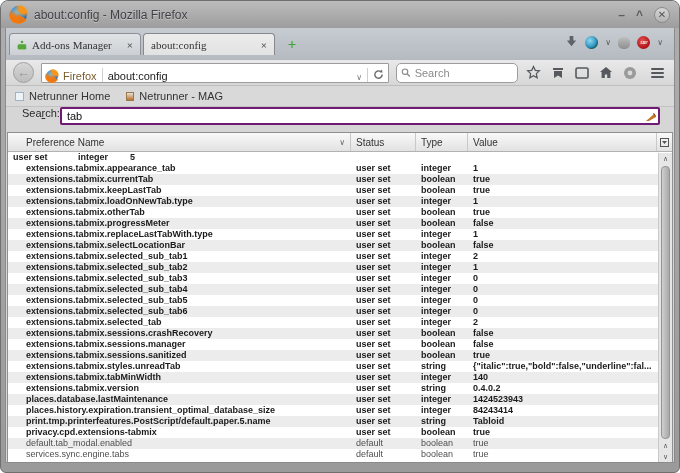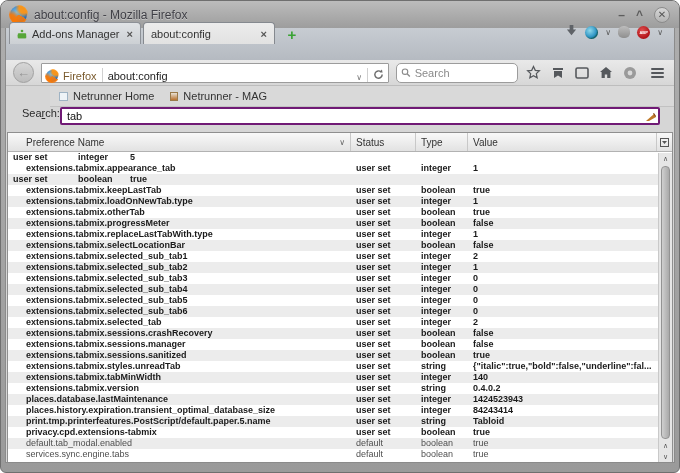--- a/index.html
+++ b/index.html
@@ -23,21 +23,21 @@
       radial-gradient(circle at 78% 18%, rgba(255,150,20,.95) 0 22%, transparent 40%),
       radial-gradient(circle at 12% 72%, rgba(255,120,0,.9) 0 18%, transparent 42%),
       conic-gradient(from 120deg, rgba(255,120,0,.85) 0 90deg, transparent 120deg 360deg); }
   .fx-mini { width:12px; height:12px; }
   .fx-mini::after { inset:-1px; }
 
   
   .content { position:absolute; left:4px; right:4px; top:27px; bottom:9px; display:flex; flex-direction:column; background:#d6d6d6; border:1px solid #8b8b8b; border-top:none; }
 
   
-  .tabbar { height:25px; background:linear-gradient(#c7ccd2,#b5bac1); display:flex; align-items:flex-end; padding:16px 3px; }
+  .tabbar { height:25px; background:linear-gradient(#c7ccd2,#b5bac1); display:flex; align-items:center; padding:16px 3px;font-family:Liberation Serif, serif; }
   .tab { height:22px; width:132px; display:flex; align-items:center; gap:5px; padding:0 7px; margin-right:2px;
     border:1px solid #8d9197; border-bottom:none; border-radius:4px 4px 0 0;
     background:linear-gradient(#e0e3e6,#ccd0d4); font-size:11px; color:#333; }
   .tab.active { background:linear-gradient(#ececec,#e2e2e2); border-color:#85898f; }
   .tab-title { overflow:hidden; white-space:nowrap; flex:1; }
   .tab-close { color:#555; font-size:11px; font-weight:bold; }
   .newtab-btn { width:26px; height:20px; margin-left:2px; display:flex; align-items:center; justify-content:center;
     font-size:15px; font-weight:bold; color:var(--new-tab-green,#3aa335); }
   .tab-right-icons { margin-left:auto; display:flex; align-items:center; gap:7px; padding:0 8px 3px 0; }
   .chev { font-size:8px; color:#5a5a5a; }
@@ -64,21 +64,21 @@
   .reload-icon { color:#6d6d6d; }
   .searchbox { width:122px; height:20px; background:#fff; border:1px solid #9c9c9c; border-radius:5px;
     display:flex; align-items:center; padding:0 4px; gap:4px; }
   .searchbox input { border:none; outline:none; width:100%; font-size:11px; font-family:"Liberation Sans",sans-serif; color:#333; background:transparent; }
   .searchbox input::placeholder { color:#8a8a8a; }
   .nav-icon { width:17px; height:17px; display:flex; align-items:center; justify-content:center; color:#55585c; }
   .menu-btn { display:flex; flex-direction:column; gap:2px; padding:0 3px; margin-left:3px; }
   .menu-btn i { display:block; width:13px; height:2px; background:#54575b; border-radius:1px; }
 
   
-  .bookmarksbar { height:21px; background:#d9d9d9; display:flex; align-items:center; padding:0 9px; gap:16px; border-bottom:1px solid #c2c2c2;margin-left:44px; }
+  .bookmarksbar { height:21px; background:#d9d9d9; display:flex; align-items:center; padding:0 9px; gap:16px; border-bottom:1px solid #c2c2c2; }
   .bm-item { display:flex; align-items:center; gap:5px; font-size:11px; color:#333; }
   .bm-fav1 { width:9px; height:9px; background:#eef3f7; border:1px solid #9fb3c4; }
   .bm-fav2 { width:8px; height:9px; background:linear-gradient(#e8e2d6,#b8722f); border:1px solid #9a7a4a; }
 
   
   .page { flex:1; background:#d6d6d6; display:flex; flex-direction:column; padding:0 1px 0 1px; }
   .searchrow { height:25px; display:flex; align-items:flex-start; padding:0 13px 0 15px; gap:0; font-size:11px; color:#2b2b2b; }
   .searchrow label u { text-decoration:underline; }
   .cfg-search-wrap { flex:1; position:relative; height:18px; }
   .cfg-search-wrap input { width:100%; height:18px; border:2px solid #701a75; border-radius:2px; padding:0 20px 0 5px;
@@ -265,20 +265,21 @@
     <span class="c c-type">integer</span>
     <span class="c c-value">5</span>
   </div>
             <div class="prow">
     <span class="c c-name">extensions.tabmix.appearance_tab</span>
     <span class="c c-status">user set</span>
     <span class="c c-type">integer</span>
     <span class="c c-value">1</span>
   </div>
             <div class="prow stripe">
+    <span class="c c-name">extensions.tabmix.currentTab</span>
     <span class="c c-status">user set</span>
     <span class="c c-type">boolean</span>
     <span class="c c-value">true</span>
   </div>
             <div class="prow">
     <span class="c c-name">extensions.tabmix.keepLastTab</span>
     <span class="c c-status">user set</span>
     <span class="c c-type">boolean</span>
     <span class="c c-value">true</span>
   </div>

